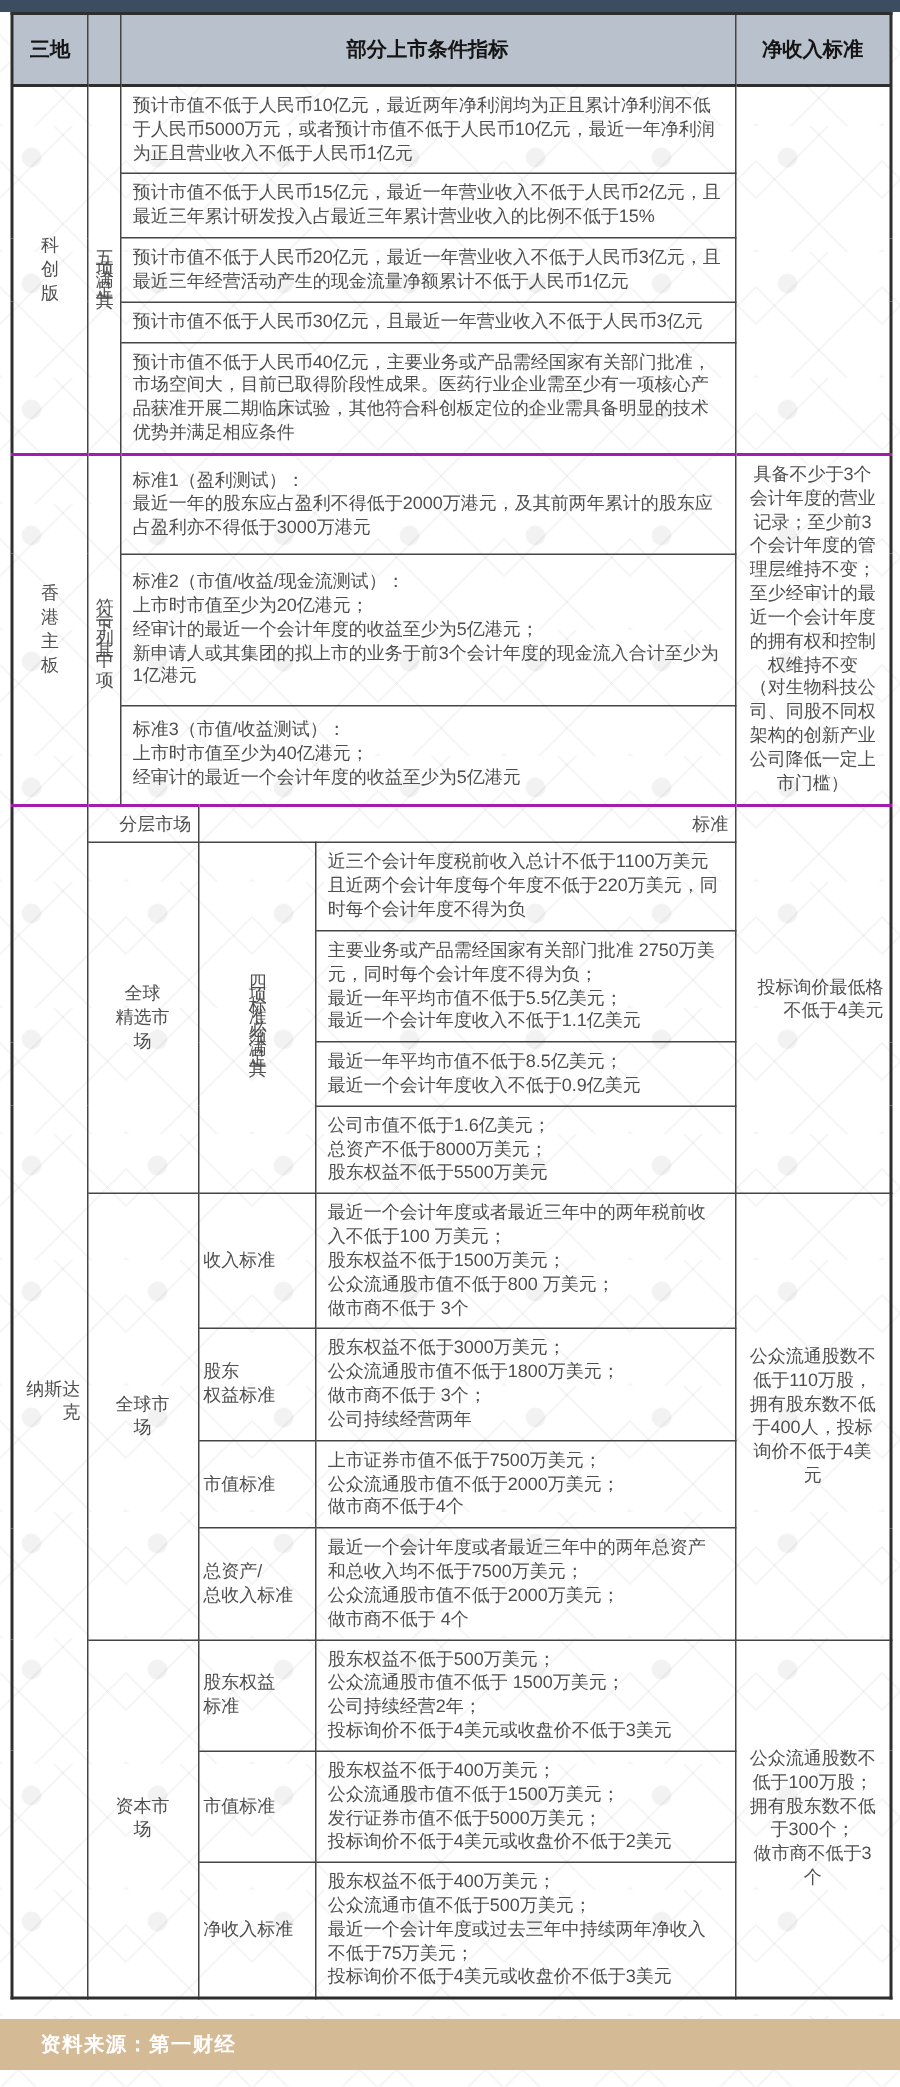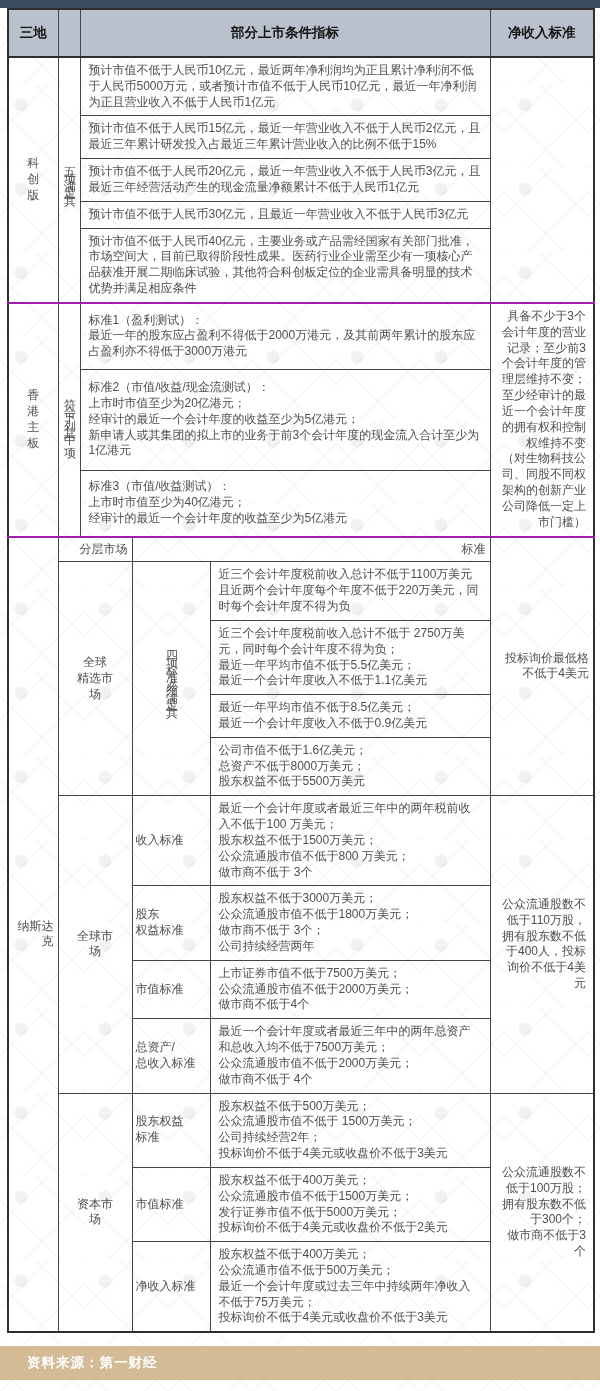--- a/index.html
+++ b/index.html
@@ -53,21 +53,21 @@
   td.mkt { text-align: center; white-space: pre-line; padding: 4px 17px; }
   td.vcell { text-align: center; padding: 2px 0; }
   .vtext {
     display: inline-block;
     writing-mode: vertical-lr;
     letter-spacing: 7px;
     color: #4f4f4f;
   }
   td.cond { text-align: left; white-space: pre-line; }
   td.std { text-align: left; white-space: pre-line; padding: 4px 3px; }
-  td.common { text-align: right; white-space: pre-line; padding: 5px 7px; }
+  td.common { text-align: center; white-space: pre-line; padding: 5px 7px; }
   tr.tierhdr td { text-align: right; padding: 4px; }
   .source-bar {
     margin-top: 13px;
     background: #d5ba96;
     color: #ffffff;
     font-size: 13.5px;
     font-weight: bold;
     padding: 8px 0 8px 27px;
     letter-spacing: 1px;
   }
@@ -144,21 +144,21 @@
       <td class="common" rowspan="5">投标询价最低格不低于4美元</td>
     </tr>
 
     <tr>
       <td class="mkt" colspan="2" rowspan="4">全球
 精选市场</td>
       <td class="vcell" rowspan="4"><span class="vtext">四项标准必须满足其一</span></td>
       <td class="cond">近三个会计年度税前收入总计不低于1100万美元且近两个会计年度每个年度不低于220万美元，同时每个会计年度不得为负</td>
     </tr>
     <tr>
-          <td class="cond">近三个会计年度税前收入总计不低于 2750万美元，同时每个会计年度不得为负；
+          <td class="cond">主要业务或产品需经国家有关部门批准 2750万美元，同时每个会计年度不得为负；
 最近一年平均市值不低于5.5亿美元；
 最近一个会计年度收入不低于1.1亿美元</td>
         </tr>
     <tr>
           <td class="cond">最近一年平均市值不低于8.5亿美元；
 最近一个会计年度收入不低于0.9亿美元</td>
         </tr>
     <tr>
           <td class="cond">公司市值不低于1.6亿美元；
 总资产不低于8000万美元；

